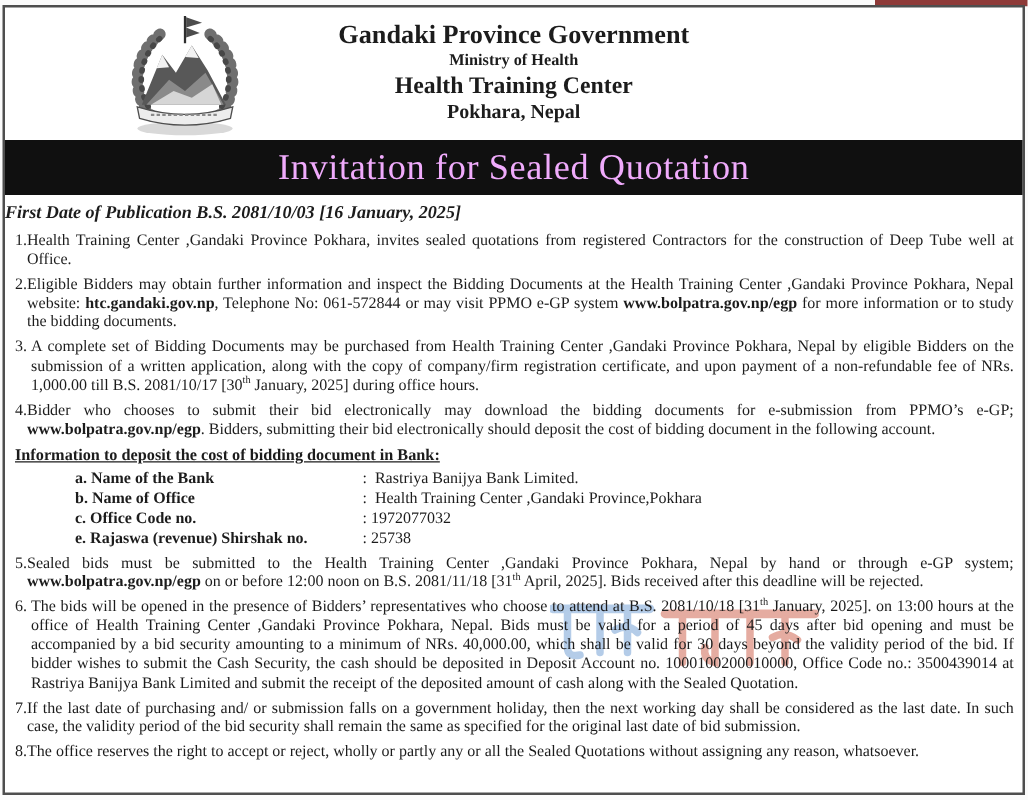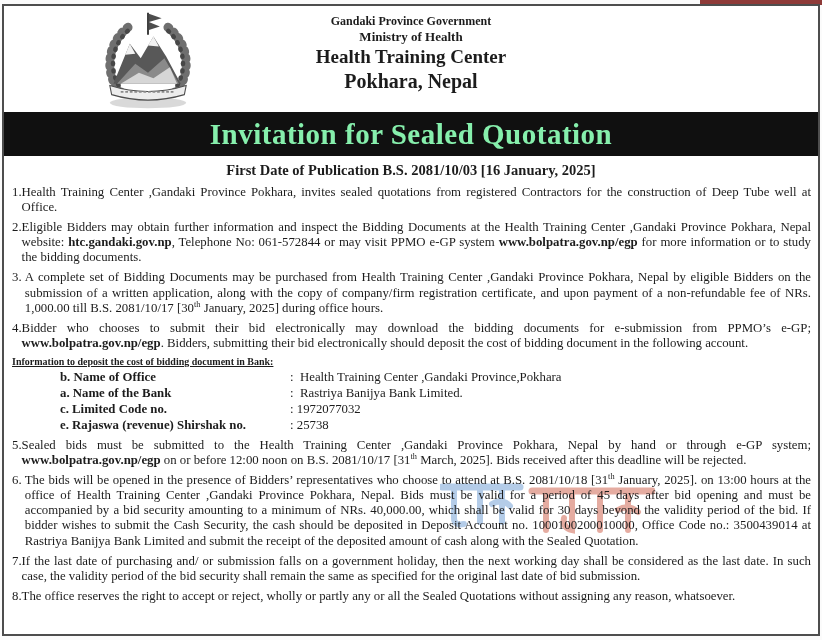--- a/index.html
+++ b/index.html
@@ -4,39 +4,39 @@
 <style>
   html,body{margin:0;padding:0;width:822px;height:640px;overflow:hidden;background:#fbfbfb;
     font-family:"Liberation Serif","DejaVu Serif",serif;color:#1c1c1c;}
   .top-strip{position:absolute;top:0;left:700px;right:0;height:5px;}
   .page{position:absolute;top:4px;left:2px;right:2px;bottom:4px;background:#fff;
     border:2px solid #4e4e4e;box-sizing:border-box;}
   
   .header{position:relative;height:106px;}
   .emblem{position:absolute;left:88px;top:5px;width:112px;height:100px;}
   .org{position:absolute;left:0;right:0;top:8px;text-align:center;font-weight:bold;line-height:1.25;}
-  .org-l1{font-size:12px;}
+  .org-l1{font-size:21px;}
   .org-l2{font-size:13px;}
   .org-l3{font-size:19px;}
-  .org-l4{font-size:20px;}
+  .org-l4{font-size:16px;}
   
   .band{height:44px;display:flex;align-items:center;justify-content:center;}
-  .band-title{color:#86efac;font-size:29px;font-weight:bold;letter-spacing:.5px;}
+  .band-title{color:#f0abfc;font-size:29px;font-weight:normal;letter-spacing:.5px;}
   
-  .meta{text-align:center;padding:5px 0 3px;font-weight:bold;
+  .meta{padding:5px 0 3px;font-weight:bold;font-style:italic;
     font-size:14.5px;line-height:18px;}
   
   .bodywrap{position:relative;padding:3px 7px 0 8px;}
   .content{position:relative;z-index:1;}
   .item{display:flex;margin-bottom:5px;font-size:12.8px;line-height:1.18;}
   .item .num{white-space:pre;flex:0 0 auto;}
   .item .txt{flex:1;text-align:justify;}
   sup{font-size:.65em;line-height:0;}
   .bank{margin:1px 0 5px;}
-  .bank-heading{font-weight:bold;text-decoration:underline;font-size:10px;margin-bottom:2px;}
+  .bank-heading{font-weight:bold;text-decoration:underline;font-size:13px;margin-bottom:2px;}
   .bank-row{display:flex;padding-left:48px;font-size:12.8px;line-height:16px;}
   .bank-label{font-weight:bold;flex:0 0 230px;}
   .bank-value{flex:1;white-space:pre-wrap;}
   
   .watermark{position:absolute;left:436px;top:296px;z-index:0;opacity:.5;pointer-events:none;}
 </style>
 </head>
 <body>
 
 <div class="top-strip" style="background: rgb(142, 58, 56);"></div>
@@ -116,42 +116,42 @@
           <div class="item">
             <span class="num">4.</span>
             <div class="txt"><span>Bidder who chooses to submit their bid electronically may download the bidding documents for e-submission from PPMO’s e-GP; </span><span style="font-weight: bold;">www.bolpatra.gov.np/egp</span><span>. Bidders, submitting their bid electronically should deposit the cost of bidding document in the following account.</span></div>
           </div>
         </div>
 
       <div class="bank">
         <div class="bank-heading">Information to deposit the cost of bidding document in Bank:</div>
         <div id="bank-rows">
             <div class="bank-row">
+              <span class="bank-label">a. Name of the Bank</span>
+              <span class="bank-value">:  Rastriya Banijya Bank Limited.</span>
+            </div>
+            <div class="bank-row">
               <span class="bank-label">b. Name of Office</span>
               <span class="bank-value">:  Health Training Center ,Gandaki Province,Pokhara</span>
             </div>
             <div class="bank-row">
-              <span class="bank-label">a. Name of the Bank</span>
-              <span class="bank-value">:  Rastriya Banijya Bank Limited.</span>
-            </div>
-            <div class="bank-row">
-              <span class="bank-label">c. Limited Code no.</span>
+              <span class="bank-label">c. Office Code no.</span>
               <span class="bank-value">: 1972077032</span>
             </div>
             <div class="bank-row">
               <span class="bank-label">e. Rajaswa (revenue) Shirshak no.</span>
               <span class="bank-value">: 25738</span>
             </div>
           </div>
       </div>
 
       <div id="items-after">
           <div class="item">
             <span class="num">5.</span>
-            <div class="txt"><span>Sealed bids must be submitted to the Health Training Center ,Gandaki Province Pokhara, Nepal by hand or through e-GP system; </span><span style="font-weight: bold;">www.bolpatra.gov.np/egp</span><span> on or before 12:00 noon on B.S. 2081/10/17 [31</span><sup>th</sup><span> March, 2025]. Bids received after this deadline will be rejected.</span></div>
+            <div class="txt"><span>Sealed bids must be submitted to the Health Training Center ,Gandaki Province Pokhara, Nepal by hand or through e-GP system; </span><span style="font-weight: bold;">www.bolpatra.gov.np/egp</span><span> on or before 12:00 noon on B.S. 2081/11/18 [31</span><sup>th</sup><span> April, 2025]. Bids received after this deadline will be rejected.</span></div>
           </div>
           <div class="item">
             <span class="num">6. </span>
             <div class="txt"><span>The bids will be opened in the presence of Bidders’ representatives who choose to attend at B.S. 2081/10/18 [31</span><sup>th</sup><span> January, 2025]. on 13:00 hours at the office of Health Training Center ,Gandaki Province Pokhara, Nepal. Bids must be valid for a period of 45 days after bid opening and must be accompanied by a bid security amounting to a minimum of NRs. 40,000.00, which shall be valid for 30 days beyond the validity period of the bid. If bidder wishes to submit the Cash Security, the cash should be deposited in Deposit Account no. 1000100200010000, Office Code no.: 3500439014 at Rastriya Banijya Bank Limited and submit the receipt of the deposited amount of cash along with the Sealed Quotation.</span></div>
           </div>
           <div class="item">
             <span class="num">7.</span>
             <div class="txt"><span>If the last date of purchasing and/ or submission falls on a government holiday, then the next working day shall be considered as the last date. In such case, the validity period of the bid security shall remain the same as specified for the original last date of bid submission.</span></div>
           </div>
           <div class="item">

